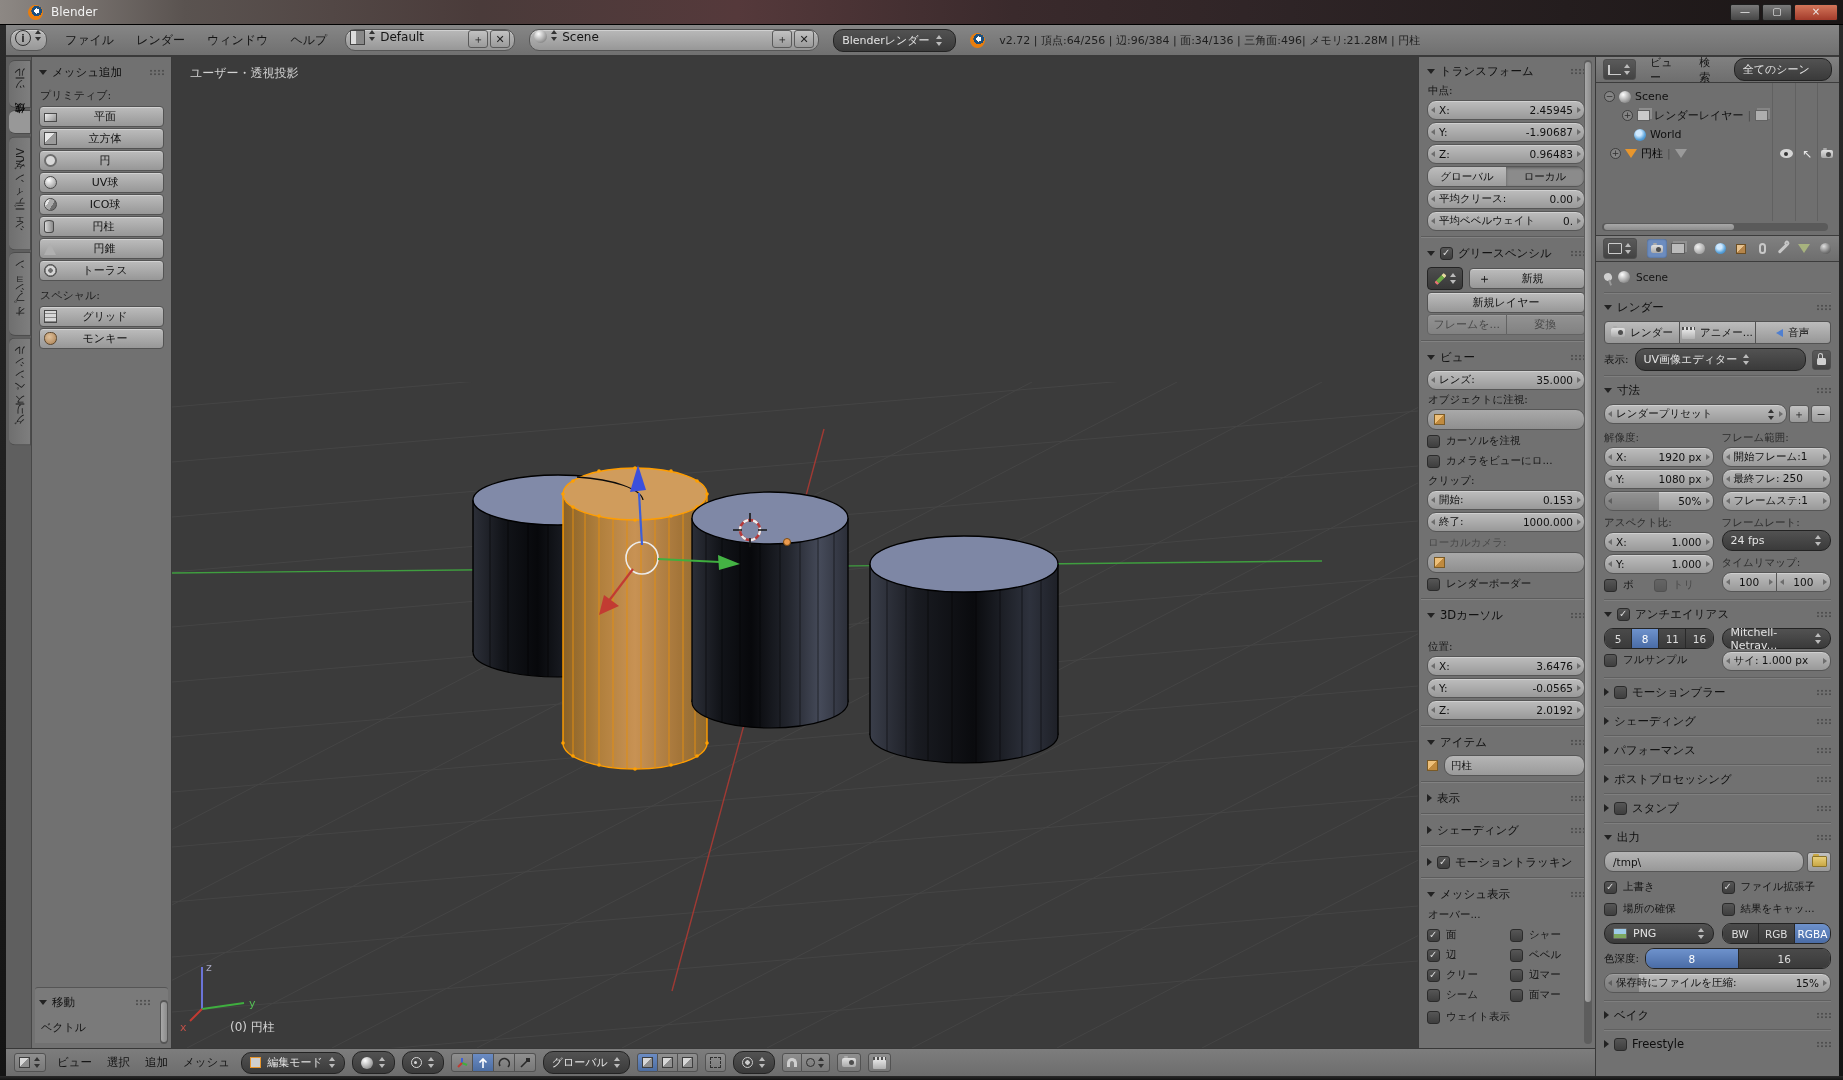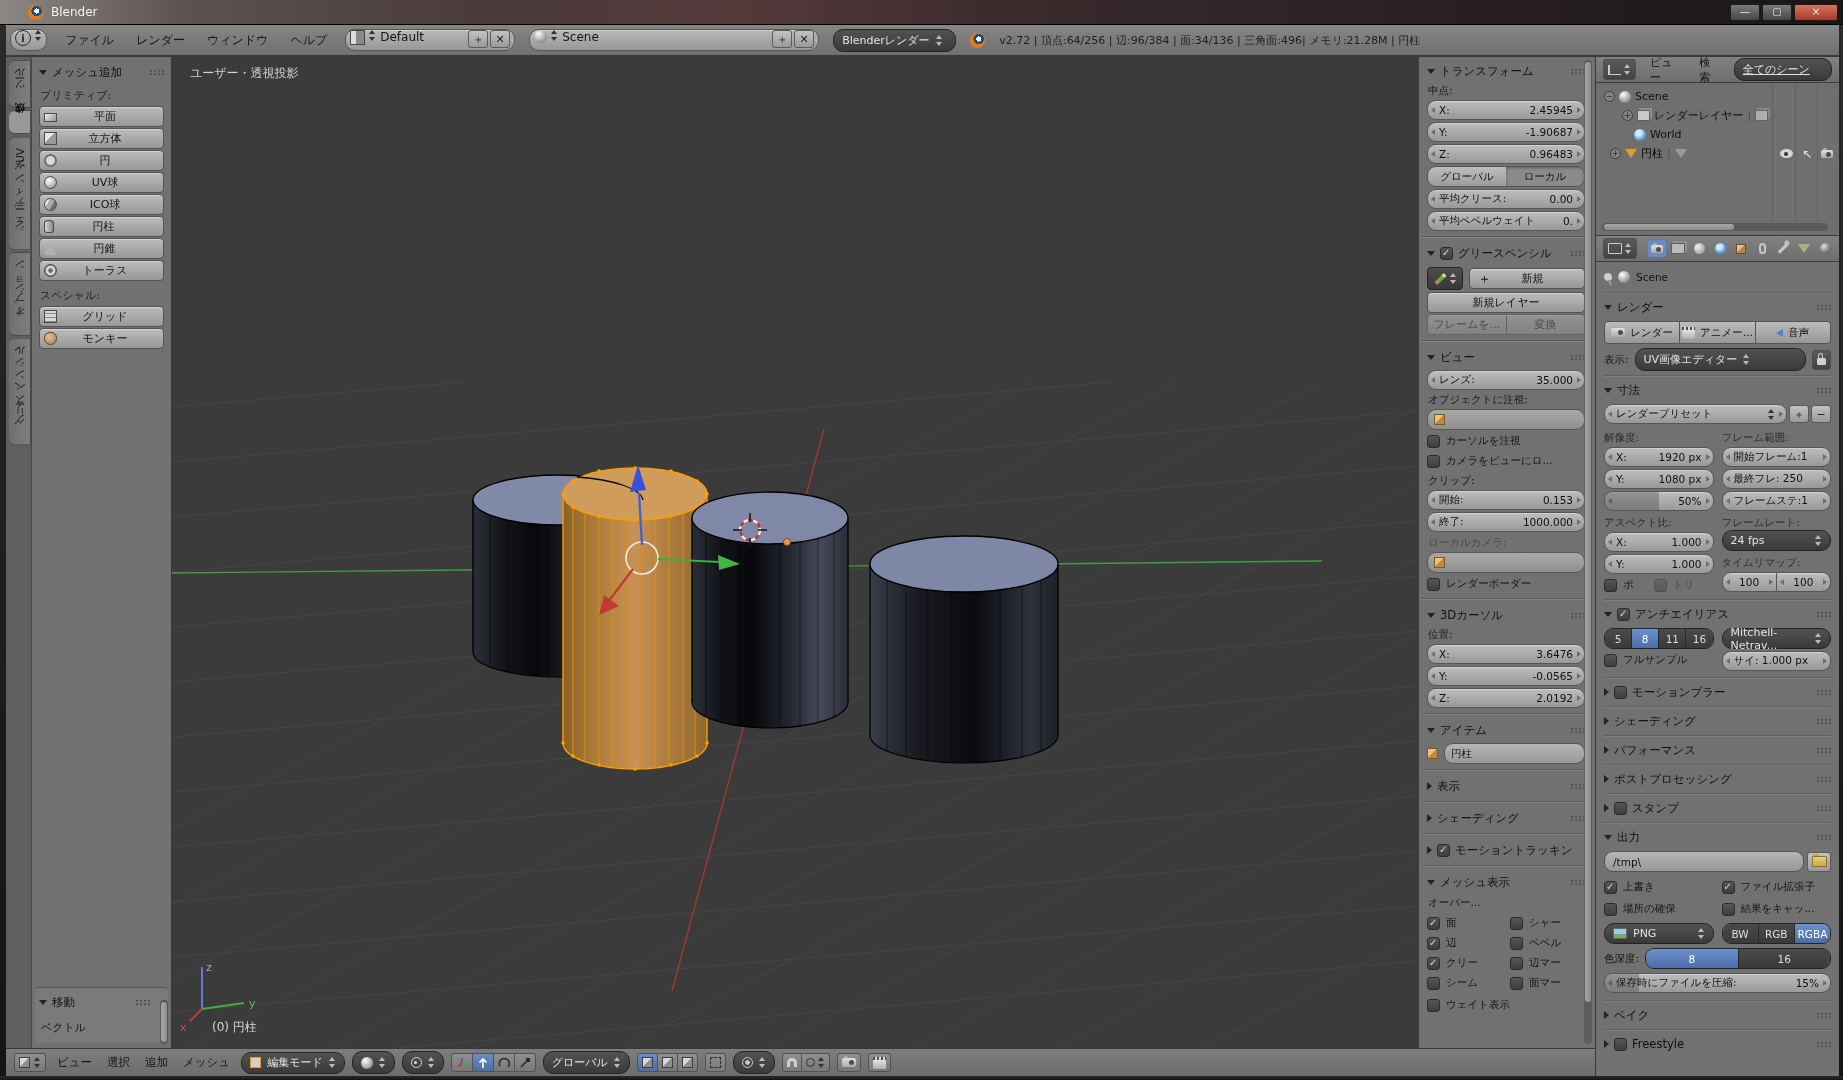--- a/index.html
+++ b/index.html
@@ -429,21 +429,21 @@
       <g font-size="11">
         <path d="M30 952V910" stroke="#6b74d8" stroke-width="2"></path>
         <path d="M30 952L72 946" stroke="#3fae3f" stroke-width="2"></path>
         <path d="M30 952L18 964" stroke="#c23b32" stroke-width="2"></path>
         <text x="34" y="914" fill="#a8a8c0">z</text>
         <text x="77" y="950" fill="#55c055">y</text>
         <text x="8" y="974" fill="#c05048">x</text>
       </g>
     </svg>
     <div class="vp-label" style="left:18px;top:8px;">ユーザー・透視投影</div>
-    <div class="vp-label" style="left:40px;top:962px;">(0) 円柱</div>
+    <div class="vp-label" style="left:58px;top:962px;">(0) 円柱</div>
   </div>
 
   <div id="vheader" class="abs">
     <span class="vbtn" style="gap:4px;">
       <span class="i-meshcube"></span>
       <span class="updn" style="color:#333;"></span>
     </span>
     <span class="menu-item">ビュー</span>
     <span class="menu-item">選択</span>
     <span class="menu-item">追加</span>
@@ -622,21 +622,21 @@
     <div class="chkrow">
         <span class="chk"></span>
         <span>レンダーボーダー</span>
       </div>
     <div class="sep"></div>
     <div class="phdr">
       <span class="tri-d"></span>
       <span>3Dカーソル</span>
       <span class="grip"></span>
     </div>
-    <div style="margin:3px 0 2px 1px;">位置:</div>
+    <div style="margin:15px 0 2px 1px;">位置:</div>
     <div class="pill">
         <span class="lbl">X:</span>
         <span class="val">3.6476</span>
       </div>
     <div class="pill">
         <span class="lbl">Y:</span>
         <span class="val">-0.0565</span>
       </div>
     <div class="pill">
         <span class="lbl">Z:</span>
@@ -727,21 +727,21 @@
   </div>
 
   <div id="outliner" class="abs">
     <div class="ed-hdr">
       <span class="ed-iconbtn">
         <span style="width:11px;height:9px;border-left:2px solid #ccc;border-bottom:1px solid #ccc;"></span>
         <span class="updn" style="color:#bbb;"></span>
       </span>
       <span class="menu-item">ビュー</span>
       <span class="menu-item">検索</span>
-      <span class="darkdrop" style="margin-left:auto;width:86px;text-decoration:underline;">
+      <span class="darkdrop" style="margin-left:auto;width:86px;">
         <span>全てのシーン</span>
       </span>
     </div>
     <div class="colline" style="left:176px;"></div>
     <div class="colline" style="left:199px;"></div>
     <div class="colline" style="left:221px;"></div>
     <div class="ot-row" style="margin-top:4px;">
       <span class="expander">−</span>
       <span class="ic-ball" style="width:12px;height:12px;"></span>
       <span>Scene</span>

